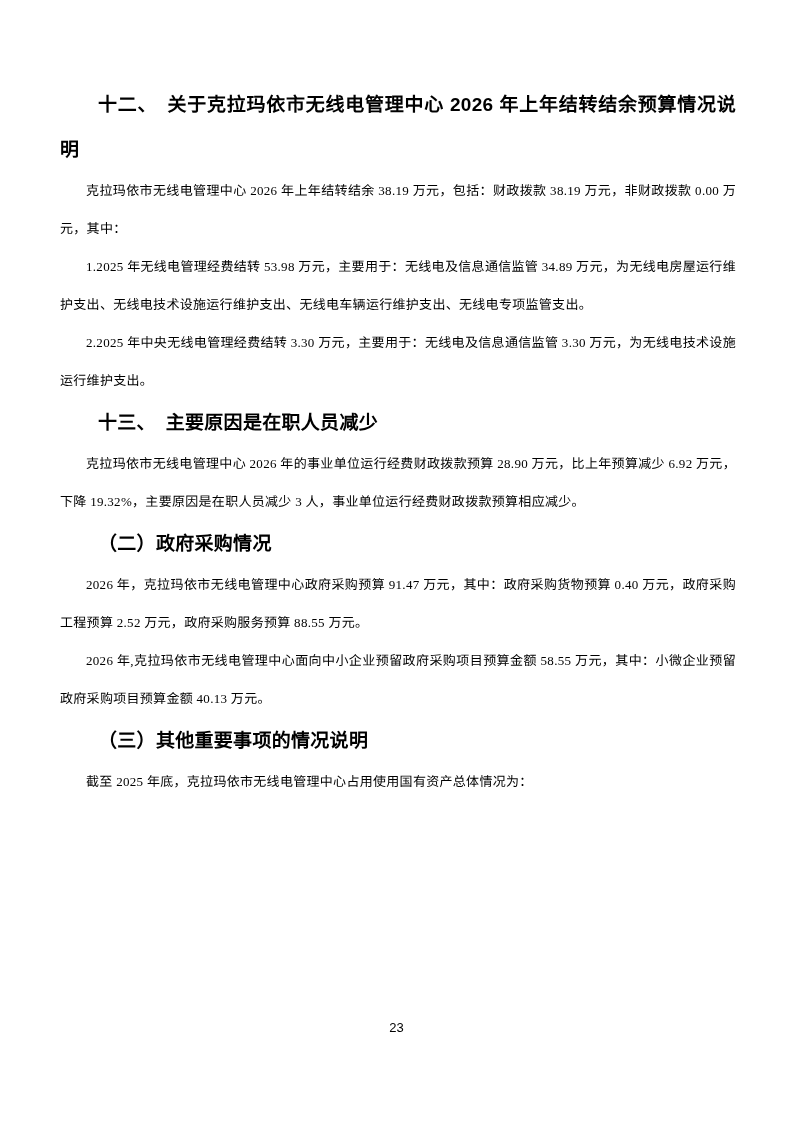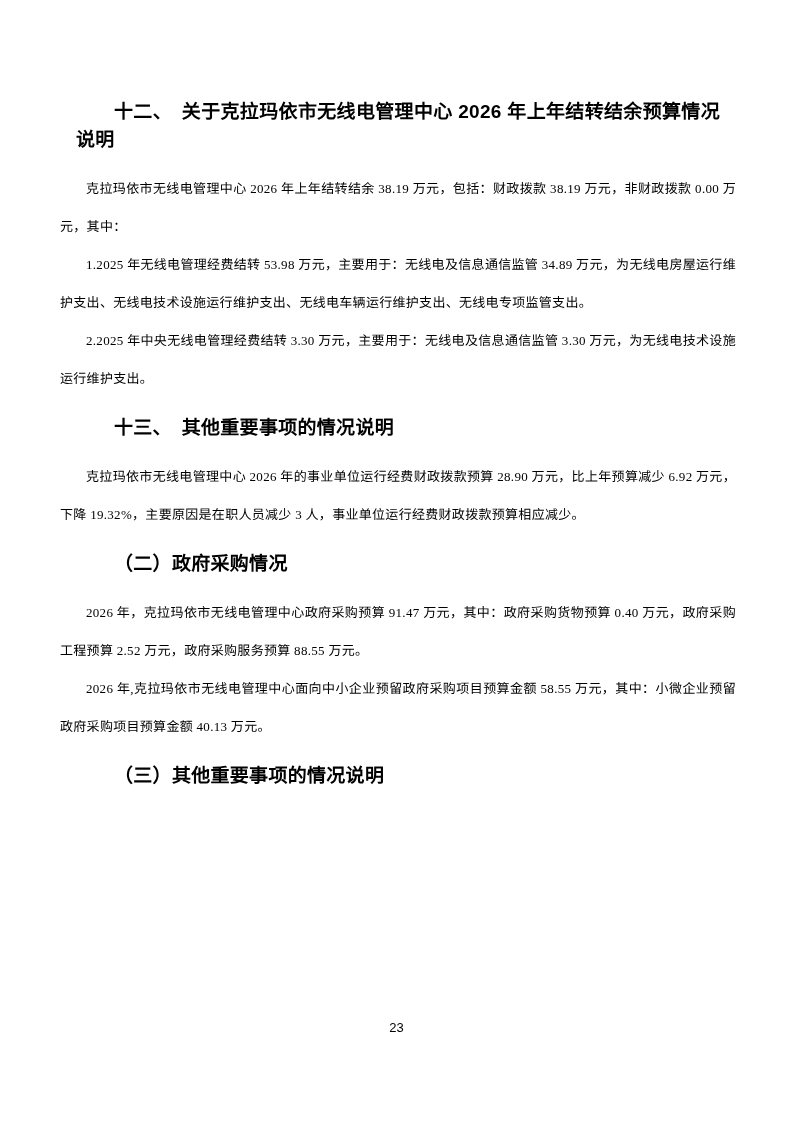--- a/index.html
+++ b/index.html
@@ -27,23 +27,23 @@
     margin: 0;
     font-size: 13px;
     line-height: 38px;
     text-align: justify;
     text-indent: 2em;
     font-family: "Liberation Serif", serif;
     font-weight: normal;
     letter-spacing: 0.3px;
   }
   .heading, .subheading {
-    margin: 16px;
+    margin: 0;
     font-size: 19px;
-    line-height: 28px;
+    line-height: 45px;
     text-align: justify;
     text-indent: 2em;
     font-family: "Liberation Sans", sans-serif;
     font-weight: bold;
     letter-spacing: 0.3px;
   }
   .page-footer {
     position: absolute;
     left: 0;
     top: 1020px;
@@ -56,21 +56,22 @@
 </style>
 </head>
 <body>
 
 <div class="page">
   <div class="content">
     <h2 class="heading">十二、　关于克拉玛依市无线电管理中心 2026 年上年结转结余预算情况说明</h2>
     <p class="para">克拉玛依市无线电管理中心 2026 年上年结转结余 38.19 万元，包括：财政拨款 38.19 万元，非财政拨款 0.00 万元，其中：</p>
     <p class="para">1.2025 年无线电管理经费结转 53.98 万元，主要用于：无线电及信息通信监管 34.89 万元，为无线电房屋运行维护支出、无线电技术设施运行维护支出、无线电车辆运行维护支出、无线电专项监管支出。</p>
     <p class="para">2.2025 年中央无线电管理经费结转 3.30 万元，主要用于：无线电及信息通信监管 3.30 万元，为无线电技术设施运行维护支出。</p>
-    <h2 class="heading">十三、　其他重要事项的情况说明</h2>
+    <h2 class="heading">十三、　主要原因是在职人员减少</h2>
     <p class="para">克拉玛依市无线电管理中心 2026 年的事业单位运行经费财政拨款预算 28.90 万元，比上年预算减少 6.92 万元，下降 19.32%，主要原因是在职人员减少 3 人，事业单位运行经费财政拨款预算相应减少。</p>
     <h3 class="subheading">（二）政府采购情况</h3>
     <p class="para">2026 年，克拉玛依市无线电管理中心政府采购预算 91.47 万元，其中：政府采购货物预算 0.40 万元，政府采购工程预算 2.52 万元，政府采购服务预算 88.55 万元。</p>
     <p class="para">2026 年,克拉玛依市无线电管理中心面向中小企业预留政府采购项目预算金额 58.55 万元，其中：小微企业预留政府采购项目预算金额 40.13 万元。</p>
     <h3 class="subheading">（三）其他重要事项的情况说明</h3>
+    <p class="para">截至 2025 年底，克拉玛依市无线电管理中心占用使用国有资产总体情况为：</p>
   </div>
   <div class="page-footer">23</div>
 </div>
 
 </body></html>

